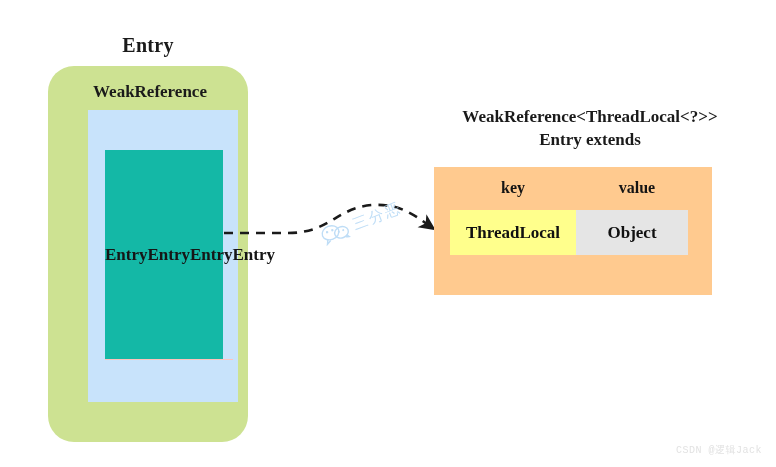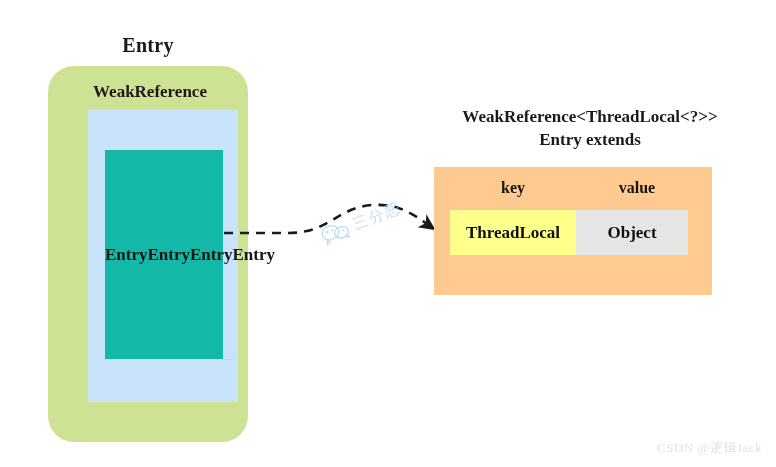--- a/index.html
+++ b/index.html
@@ -160,22 +160,22 @@
   .wechat-mark .wm-text {
     font-size: 15px;
     font-family: "Liberation Sans", sans-serif;
     letter-spacing: 2px;
     color: #bcdcf6;
   }
   .csdn-mark {
     position: absolute;
     right: 14px;
     bottom: 10px;
-    font-size: 13px;
-    font-family: Liberation Serif, serif;
+    font-size: 10px;
+    font-family: Liberation Mono, monospace;
     color: #e2e2e2;
     letter-spacing: 0.5px;
   }
 </style>
 </head>
 <body>
 
 <div id="canvas">
 
   <div class="thread-title">Entry</div>

